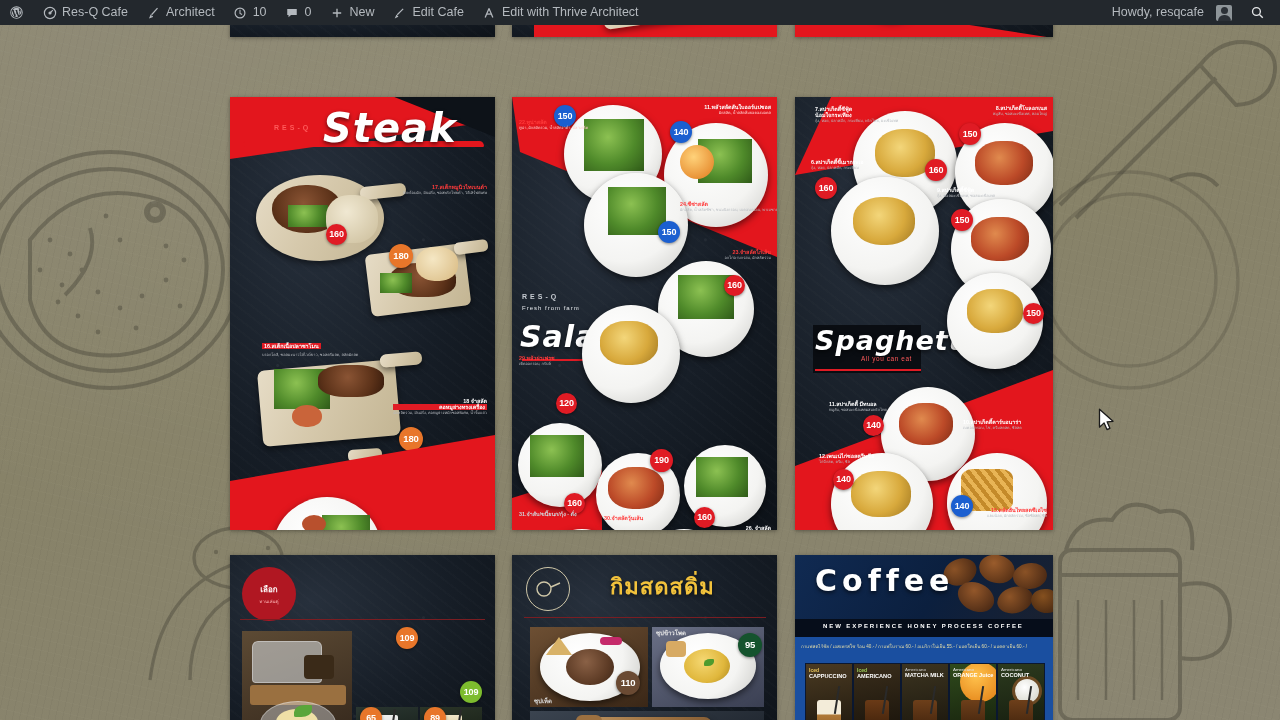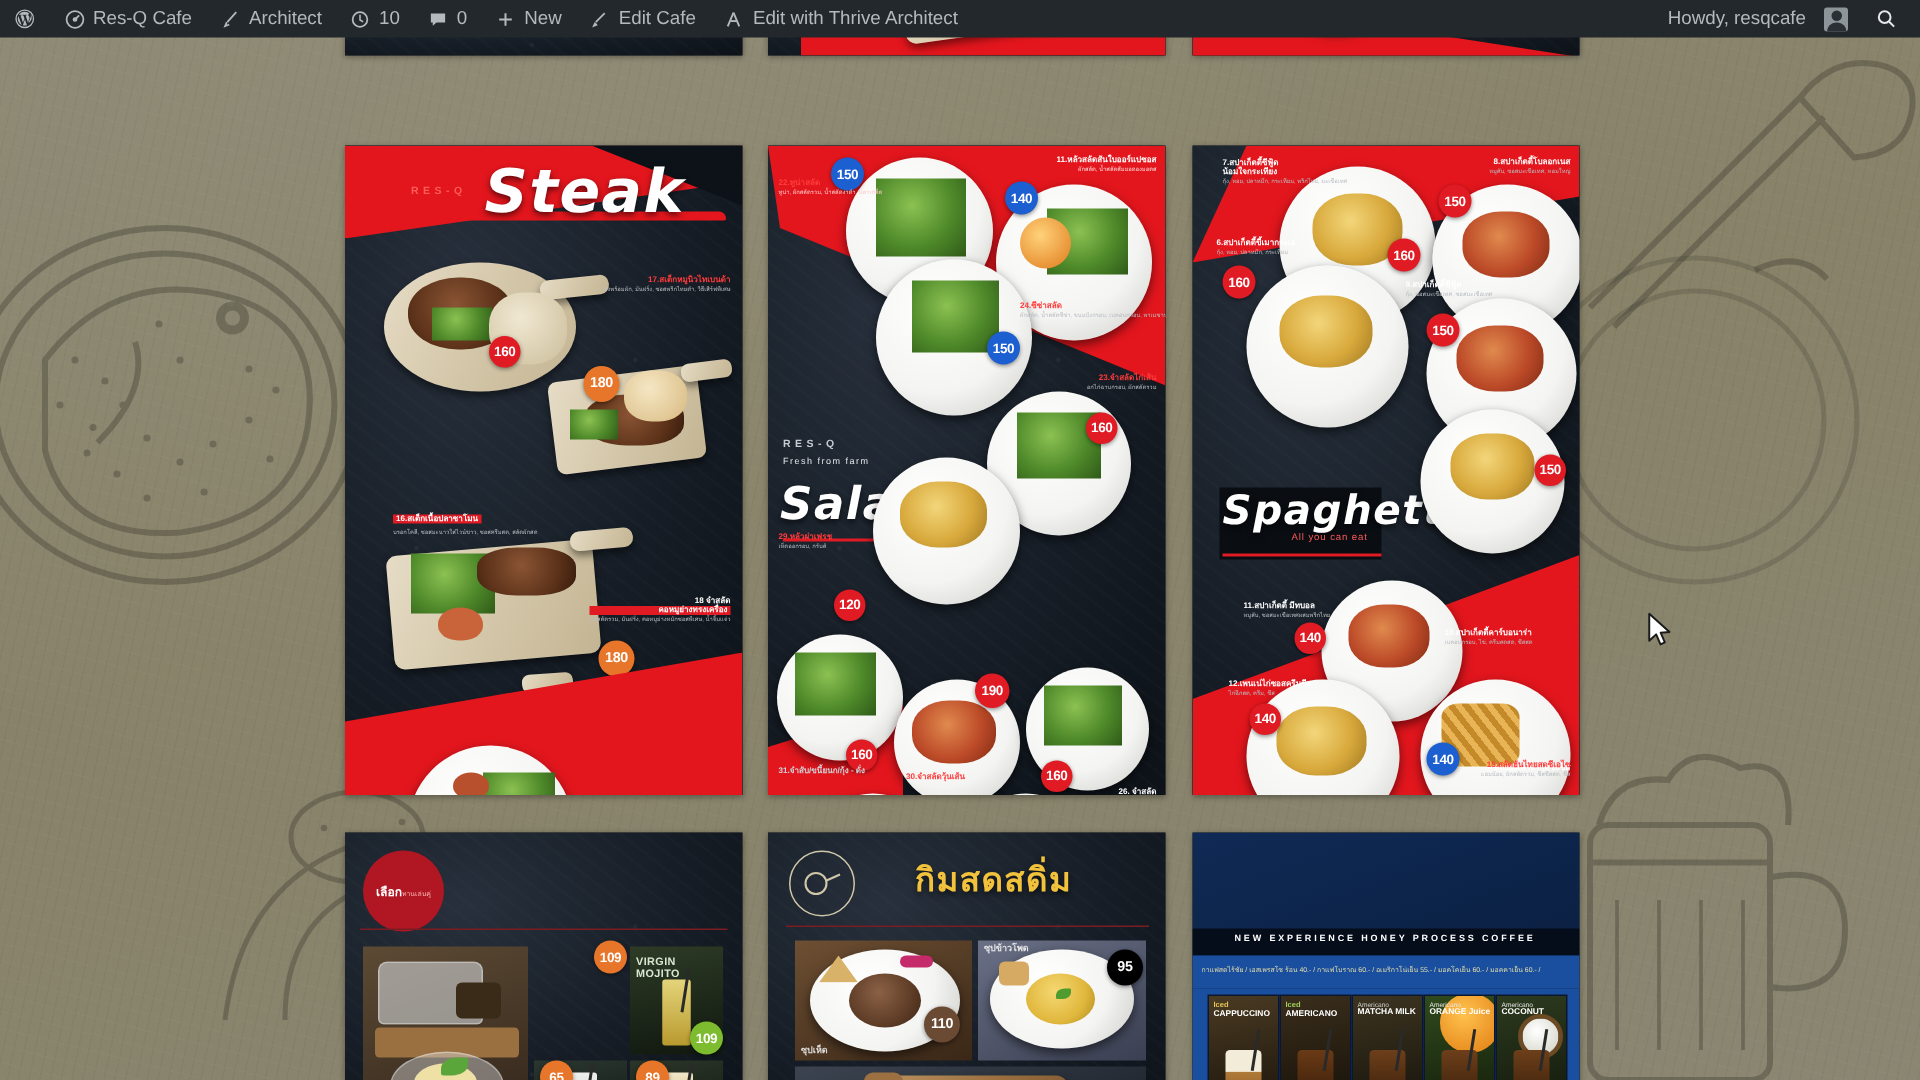--- a/index.html
+++ b/index.html
@@ -108,21 +108,21 @@
     position:absolute;border-radius:50%;
     display:flex;align-items:center;justify-content:center;
     color:#fff;font-weight:bold;line-height:1;
     box-shadow:0 1px 3px rgba(0,0,0,.45);
     letter-spacing:-.2px;
   }
   .badge.red{background:#e01b24;}
   .badge.blue{background:#1b5fd0;}
   .badge.orange{background:#e8762a;}
   .badge.green{background:#7dbc2e;}
-  .badge.gold{background:#000000;}
+  .badge.gold{background:#14532d;}
   .badge.brown{background:#6a4a33;}
 
   
   .cap{position:absolute;line-height:1.12;}
   .cap .t{display:block;font-size:5.4px;font-weight:bold;color:#fff;white-space:nowrap;}
   .cap .t.red{color:#ff3b3b;}
   .cap .t.hl{background:#e01b24;color:#fff;display:inline-block;padding:0 2px;}
   .cap .d{display:block;font-size:3.9px;color:#b9bdc2;margin-top:1px;white-space:nowrap;}
   .cap.right{text-align:right;}
   .cap.right .t,.cap.right .d{display:block;}
@@ -589,42 +589,37 @@
         <div class="cap right" style="right:6px;top:410px;">
           <span class="t red"><span>15</span>.<span>สลัดฮันไทยสดซีเอไซ</span></span>
           <span class="d">แฮมน้อย, ผักสลัดรวม, ชีสซีสสด, ชีส</span>
         </div>
       </div>
     </div>
 
     <div class="card" style="left:230px;top:530px;width:265px;height:190px;">
       <div class="card-inner">
         <div class="board"></div>
-        <div style="position:absolute;left:12px;top:12px;width:54px;height:54px;border-radius:50%;background:#b01722;display:flex;flex-direction:row;align-items:center;justify-content:center;font-family:Liberation Mono, monospace;">
+        <div style="position:absolute;left:12px;top:12px;width:54px;height:54px;border-radius:50%;background:#b01722;display:flex;flex-direction:column;align-items:center;justify-content:center;font-family:Liberation Mono, monospace;">
           <span style="color:#fff;font-size:8px;font-weight:bold;">เลือก</span>
           <span style="color:#ffb8b8;font-size:4.6px;margin-top:2px;">ทานเล่นคู่</span>
         </div>
         <div class="rule" style="left:10px;top:64px;width:245px;height:1px;background:#7a1d22;"></div>
 
         <div class="tile" style="left:12px;top:76px;width:110px;height:120px;background:linear-gradient(160deg,#5c4a34,#32251a);">
           <div style="position:absolute;left:10px;top:10px;width:68px;height:40px;border-radius:6px 6px 4px 4px;background:rgba(220,225,230,.55);border:1px solid rgba(255,255,255,.35);"></div>
           <div style="position:absolute;left:62px;top:24px;width:30px;height:24px;border-radius:4px;background:#3a2a18;"></div>
           <div style="position:absolute;left:8px;top:54px;width:96px;height:20px;border-radius:3px;background:#9a7040;"></div>
           <div style="position:absolute;left:18px;top:70px;width:74px;height:44px;border-radius:50% 50% 46% 46%;background:rgba(225,230,235,.4);border:1px solid rgba(255,255,255,.35);"></div>
           <div style="position:absolute;left:34px;top:78px;width:42px;height:26px;border-radius:50%;background:#efe0a6;"></div>
           <div style="position:absolute;left:52px;top:74px;width:18px;height:12px;border-radius:60% 10% 60% 10%;background:#5aa63a;"></div>
         </div>
 
         <div class="badge orange" style="left:166px;top:72px;width:22px;height:22px;font-size:9px;">109</div>
 
-        <div class="tile" style="left:190px;top:76px;width:62px;height:72px;background:linear-gradient(170deg,#2d3b26,#11180f);">
-          <div class="cup" style="top:22px;width:19px;height:44px;background:linear-gradient(180deg,#e4d47a,#b89a2e);border-radius:2px;"></div>
-          <div class="straw" style="left:36px;top:14px;height:30px;"></div>
-          <div class="tile-label" style="left:4px;top:6px;font-size:7.2px;color:#d8e8d0;letter-spacing:.3px;">VIRGIN MOJITO</div>
-        </div>
         <div class="badge green" style="left:230px;top:126px;width:22px;height:22px;font-size:9px;">109</div>
 
         <div class="tile" style="left:126px;top:152px;width:62px;height:48px;background:linear-gradient(170deg,#2a3630,#0f1612);">
           <div class="cup" style="top:8px;width:22px;height:38px;background:linear-gradient(180deg,#eef0ee,#b9c0bd);border-radius:2px;"></div>
           <div class="straw" style="left:36px;top:2px;height:26px;"></div>
         </div>
         <div class="badge orange" style="left:130px;top:152px;width:22px;height:22px;font-size:9px;">65</div>
 
         <div class="tile" style="left:190px;top:152px;width:62px;height:48px;background:linear-gradient(170deg,#2b3528,#10170f);">
           <div class="cup" style="top:8px;width:22px;height:38px;background:linear-gradient(180deg,#f0e6c8,#c0a65c);border-radius:2px;"></div>
@@ -669,20 +664,31 @@
           <div style="position:absolute;left:46px;top:4px;width:26px;height:12px;border-radius:6px;background:#9c7040;"></div>
 
         </div>
       </div>
     </div>
 
     <div class="card" style="left:795px;top:530px;width:258px;height:190px;">
       <div class="card-inner">
         <div style="position:absolute;inset:0;background:linear-gradient(160deg,#0f2a55,#091a36);"></div>
 
+        <div class="coffee-band" style="left:0;top:0;width:258px;height:64px;background:linear-gradient(120deg,#102a52 0%,#0b1f3e 55%,#1a2130 100%);">
+          <div style="position:absolute;right:0;top:0;width:118px;height:64px;overflow:hidden;">
+            <div style="position:absolute;left:8px;top:4px;width:34px;height:26px;border-radius:50%;background:radial-gradient(circle at 38% 32%,#8a5226,#3e2110);transform:rotate(-22deg);"></div>
+            <div style="position:absolute;left:44px;top:0px;width:36px;height:28px;border-radius:50%;background:radial-gradient(circle at 38% 32%,#9a5c2c,#46250f);transform:rotate(14deg);"></div>
+            <div style="position:absolute;left:78px;top:8px;width:34px;height:26px;border-radius:50%;background:radial-gradient(circle at 38% 32%,#8a5226,#3e2110);transform:rotate(-8deg);"></div>
+            <div style="position:absolute;left:22px;top:28px;width:38px;height:28px;border-radius:50%;background:radial-gradient(circle at 38% 32%,#93572a,#3c2010);transform:rotate(26deg);"></div>
+            <div style="position:absolute;left:62px;top:32px;width:36px;height:26px;border-radius:50%;background:radial-gradient(circle at 38% 32%,#8d5427,#3a1f0f);transform:rotate(-16deg);"></div>
+            <div style="position:absolute;left:96px;top:34px;width:30px;height:24px;border-radius:50%;background:radial-gradient(circle at 38% 32%,#85501f,#371d0d);transform:rotate(8deg);"></div>
+          </div>
+          <div class="title-script" style="left:20px;top:8px;font-size:30px;font-style:normal;letter-spacing:5px;">Coffee</div>
+        </div>
         <div style="position:absolute;left:0;top:64px;width:258px;height:18px;background:#060d1a;">
           <div style="position:absolute;left:28px;top:4px;font-size:6px;letter-spacing:1.9px;color:#ffffff;font-weight:bold;white-space:nowrap;">NEW EXPERIENCE HONEY PROCESS COFFEE</div>
         </div>
         <div class="coffee-strip" style="left:0;top:82px;width:258px;height:22px;">
           <div style="position:absolute;left:6px;top:6px;font-size:4.6px;color:#e8dfa8;white-space:nowrap;">กาแฟสดไร้ชัย / เอสเพรสโซ ร้อน 40.- / กาแฟโบราณ 60.- / อเมริกาโน่เย็น 55.- / มอคโคเย็น 60.- / มอคคาเย็น 60.- /</div>
         </div>
 
         <div style="position:absolute;left:0;top:104px;width:258px;height:86px;background:#1a4fa0;">
           <div class="coffee-cell" style="left:10px;top:4px;width:46px;height:82px;background:linear-gradient(170deg,#4a3a22,#17120a);">
             <div style="position:absolute;left:3px;top:3px;font-size:5px;color:#e8c45a;font-weight:bold;">Iced</div>

